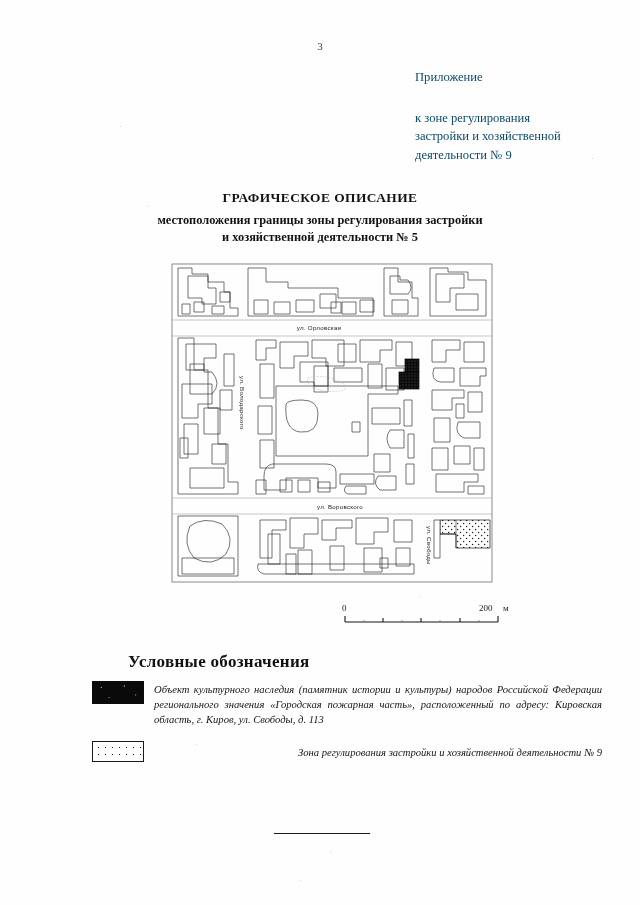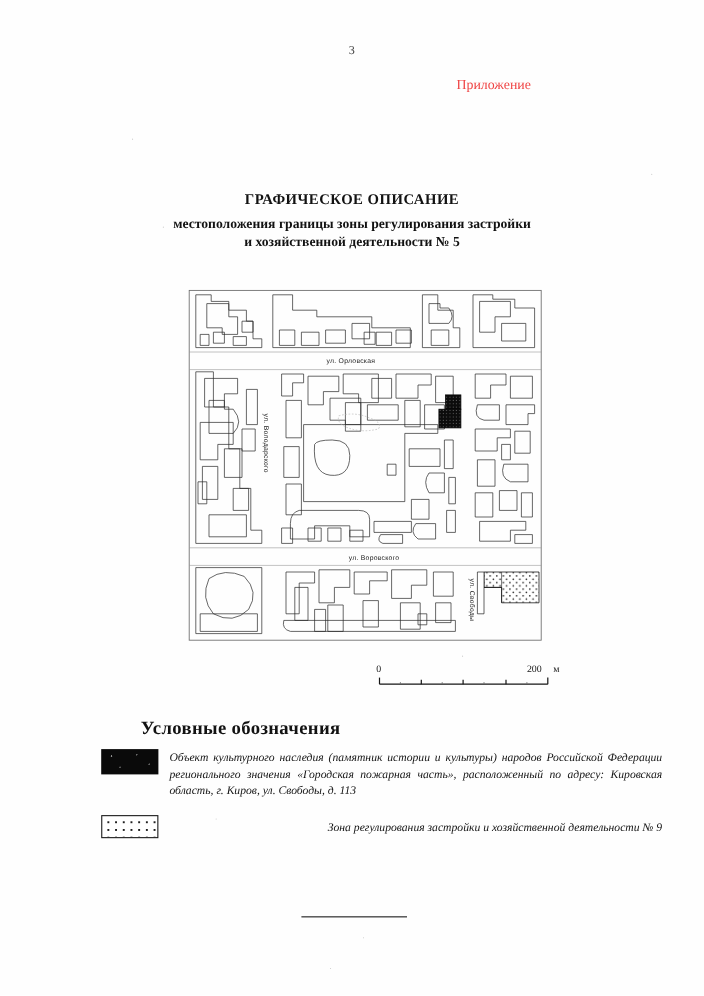--- a/index.html
+++ b/index.html
@@ -35,35 +35,35 @@
   }
 
   
   .header-block {
     position: absolute;
     top: 68px;
     left: 415px;
     width: 200px;
     font-size: 12.6px;
     line-height: 1.48;
-    color: #ef4444;
+    color: #0c4a6e;
   }
   .header-block .appendix-word {
     display: block;
     margin-bottom: 22px;
   }
   .header-block .appendix-ref {
     display: block;
     white-space: pre-line;
   }
 
   
   .doc-title {
     position: absolute;
-    top: 173px;
+    top: 190px;
     left: 0;
     width: 640px;
     text-align: center;
   }
   .doc-title .main {
     font-size: 13.4px;
     font-weight: bold;
     letter-spacing: .45px;
     color: #121212;
     display: block;
@@ -222,20 +222,23 @@
 </style>
 </head>
 <body>
 
 <div class="page">
 
   <div class="page-number">3</div>
 
   <div class="header-block">
     <span class="appendix-word">Приложение</span>
+    <span class="appendix-ref">к зоне регулирования
+застройки и хозяйственной
+деятельности № 9</span>
   </div>
 
   <div class="doc-title">
     <span class="main">ГРАФИЧЕСКОЕ ОПИСАНИЕ</span>
     <span class="sub">местоположения границы зоны регулирования застройки
 и хозяйственной деятельности № 5</span>
   </div>
 
   <div class="map-wrap">
     <svg class="map-svg" viewBox="0 0 328 330" xmlns="http://www.w3.org/2000/svg">

